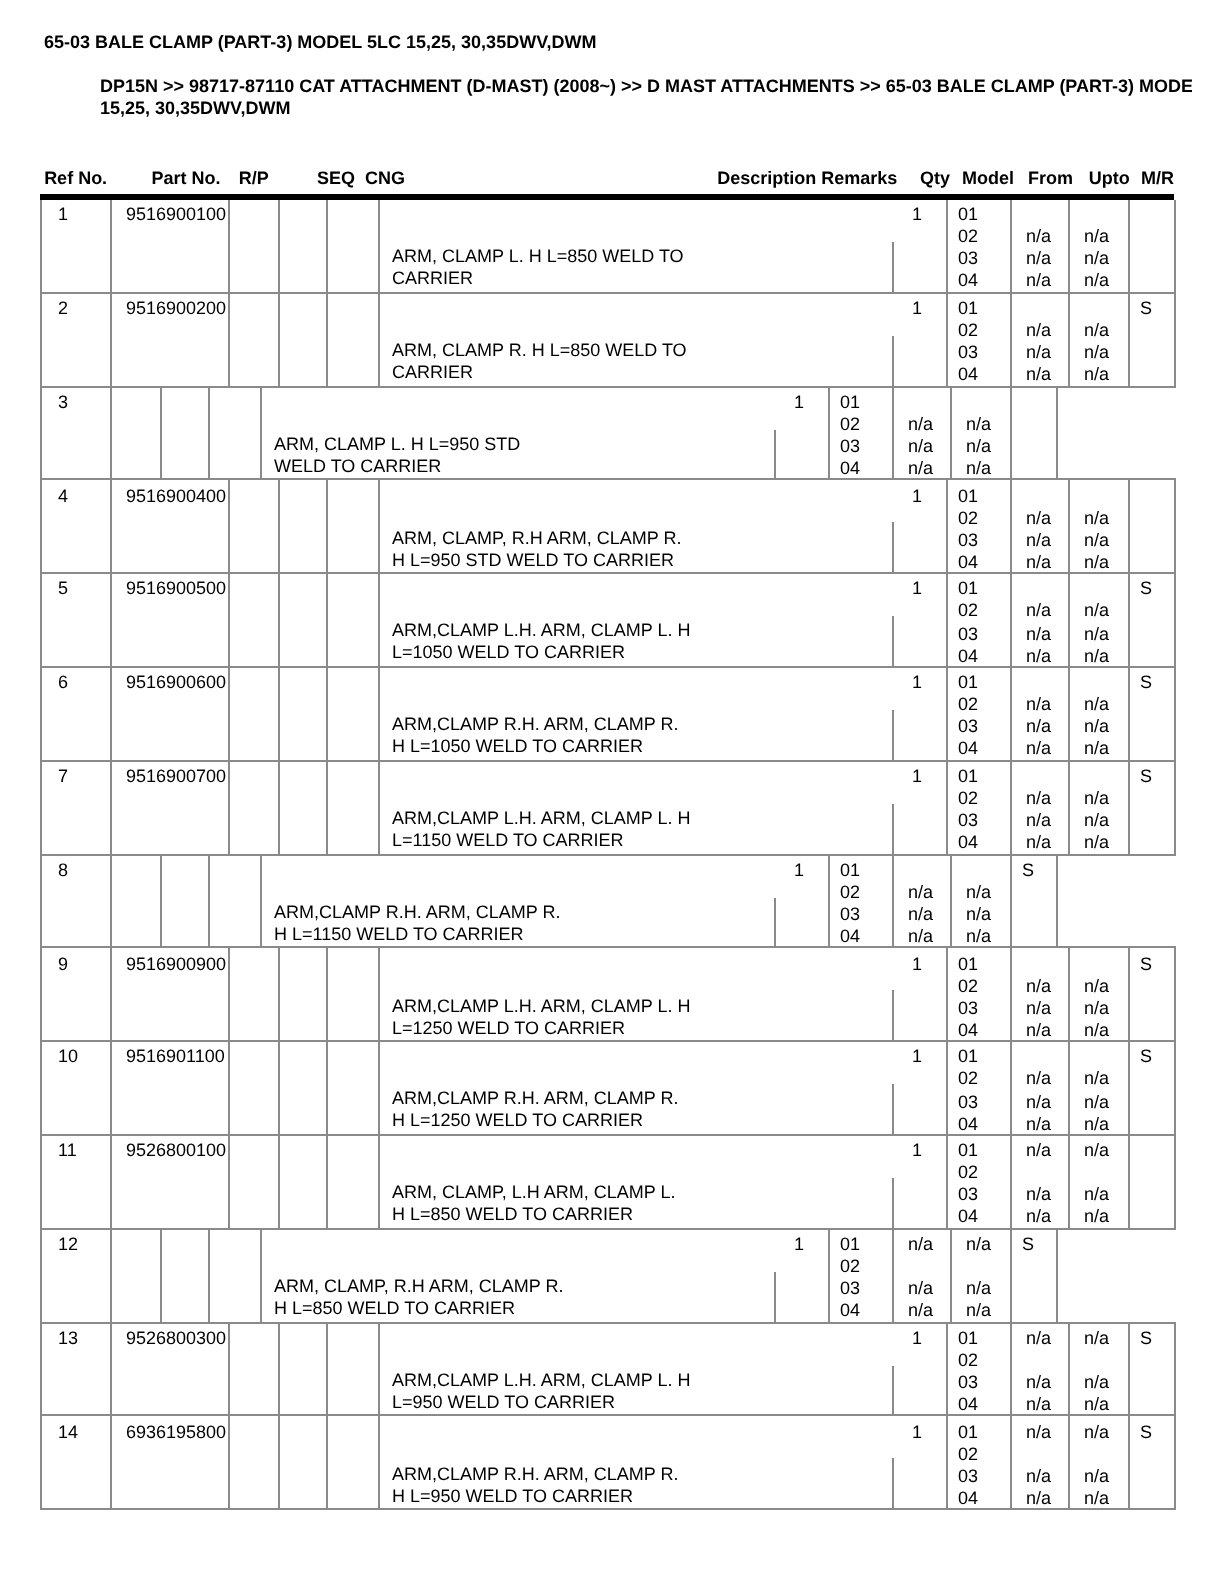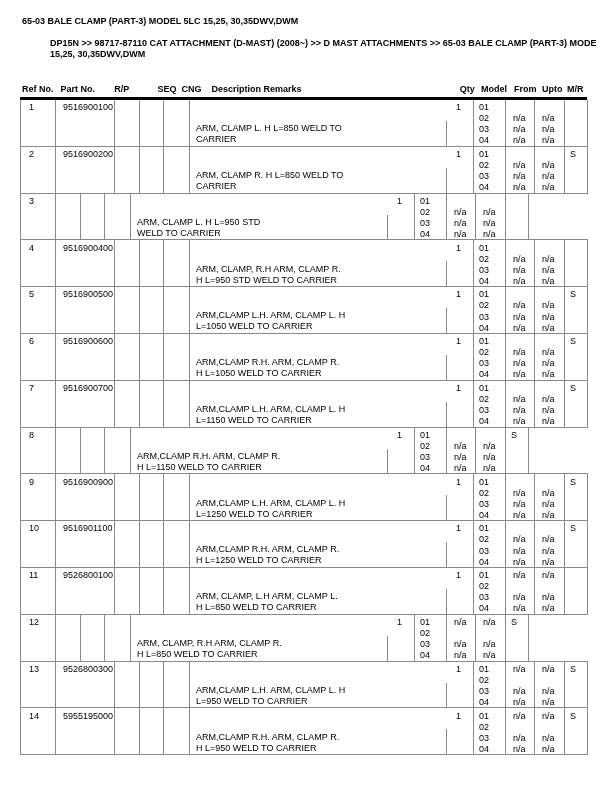--- a/index.html
+++ b/index.html
@@ -12,21 +12,21 @@
     font-size:9px;font-weight:bold;line-height:11px;white-space:nowrap;
   }
   .breadcrumb{
     position:absolute;left:6px;top:38px;width:572px;
     font-size:9px;font-weight:bold;line-height:10.8px;margin-left:44px;
   }
   .thead{
     position:absolute;left:20px;top:84px;width:567px;height:13px;
     display:flex;font-size:9px;font-weight:bold;
   }
-  .hc{box-sizing:border-box;white-space:nowrap;overflow:visible;}
+  .hc{box-sizing:border-box;white-space:nowrap;overflow:visible;text-align:right;}
   .thick-line{
     position:absolute;left:20px;top:97.2px;width:567px;height:2.8px;background:#000;
   }
   .tbody{
     position:absolute;left:20px;top:100px;width:568px;
     border-left:1px solid #8a8a8a;box-sizing:border-box;
   }
   .row{
     display:flex;height:46.8px;box-sizing:border-box;
     border-bottom:1px solid #8a8a8a;overflow:hidden;
@@ -650,21 +650,21 @@
         </div>
         <div class="cell c10">
           <div class="ln">S</div>
         </div>
       </div>
       <div class="row">
         <div class="cell c0">
           <div class="ln">14</div>
         </div>
         <div class="cell c1">
-          <div class="ln">5955195000</div>
+          <div class="ln">6936195800</div>
         </div>
         <div class="cell c2">
           <div class="ln"></div>
         </div>
         <div class="cell c3">
           <div class="ln"></div>
         </div>
         <div class="cell c4">
           <div class="ln"></div>
         </div>

